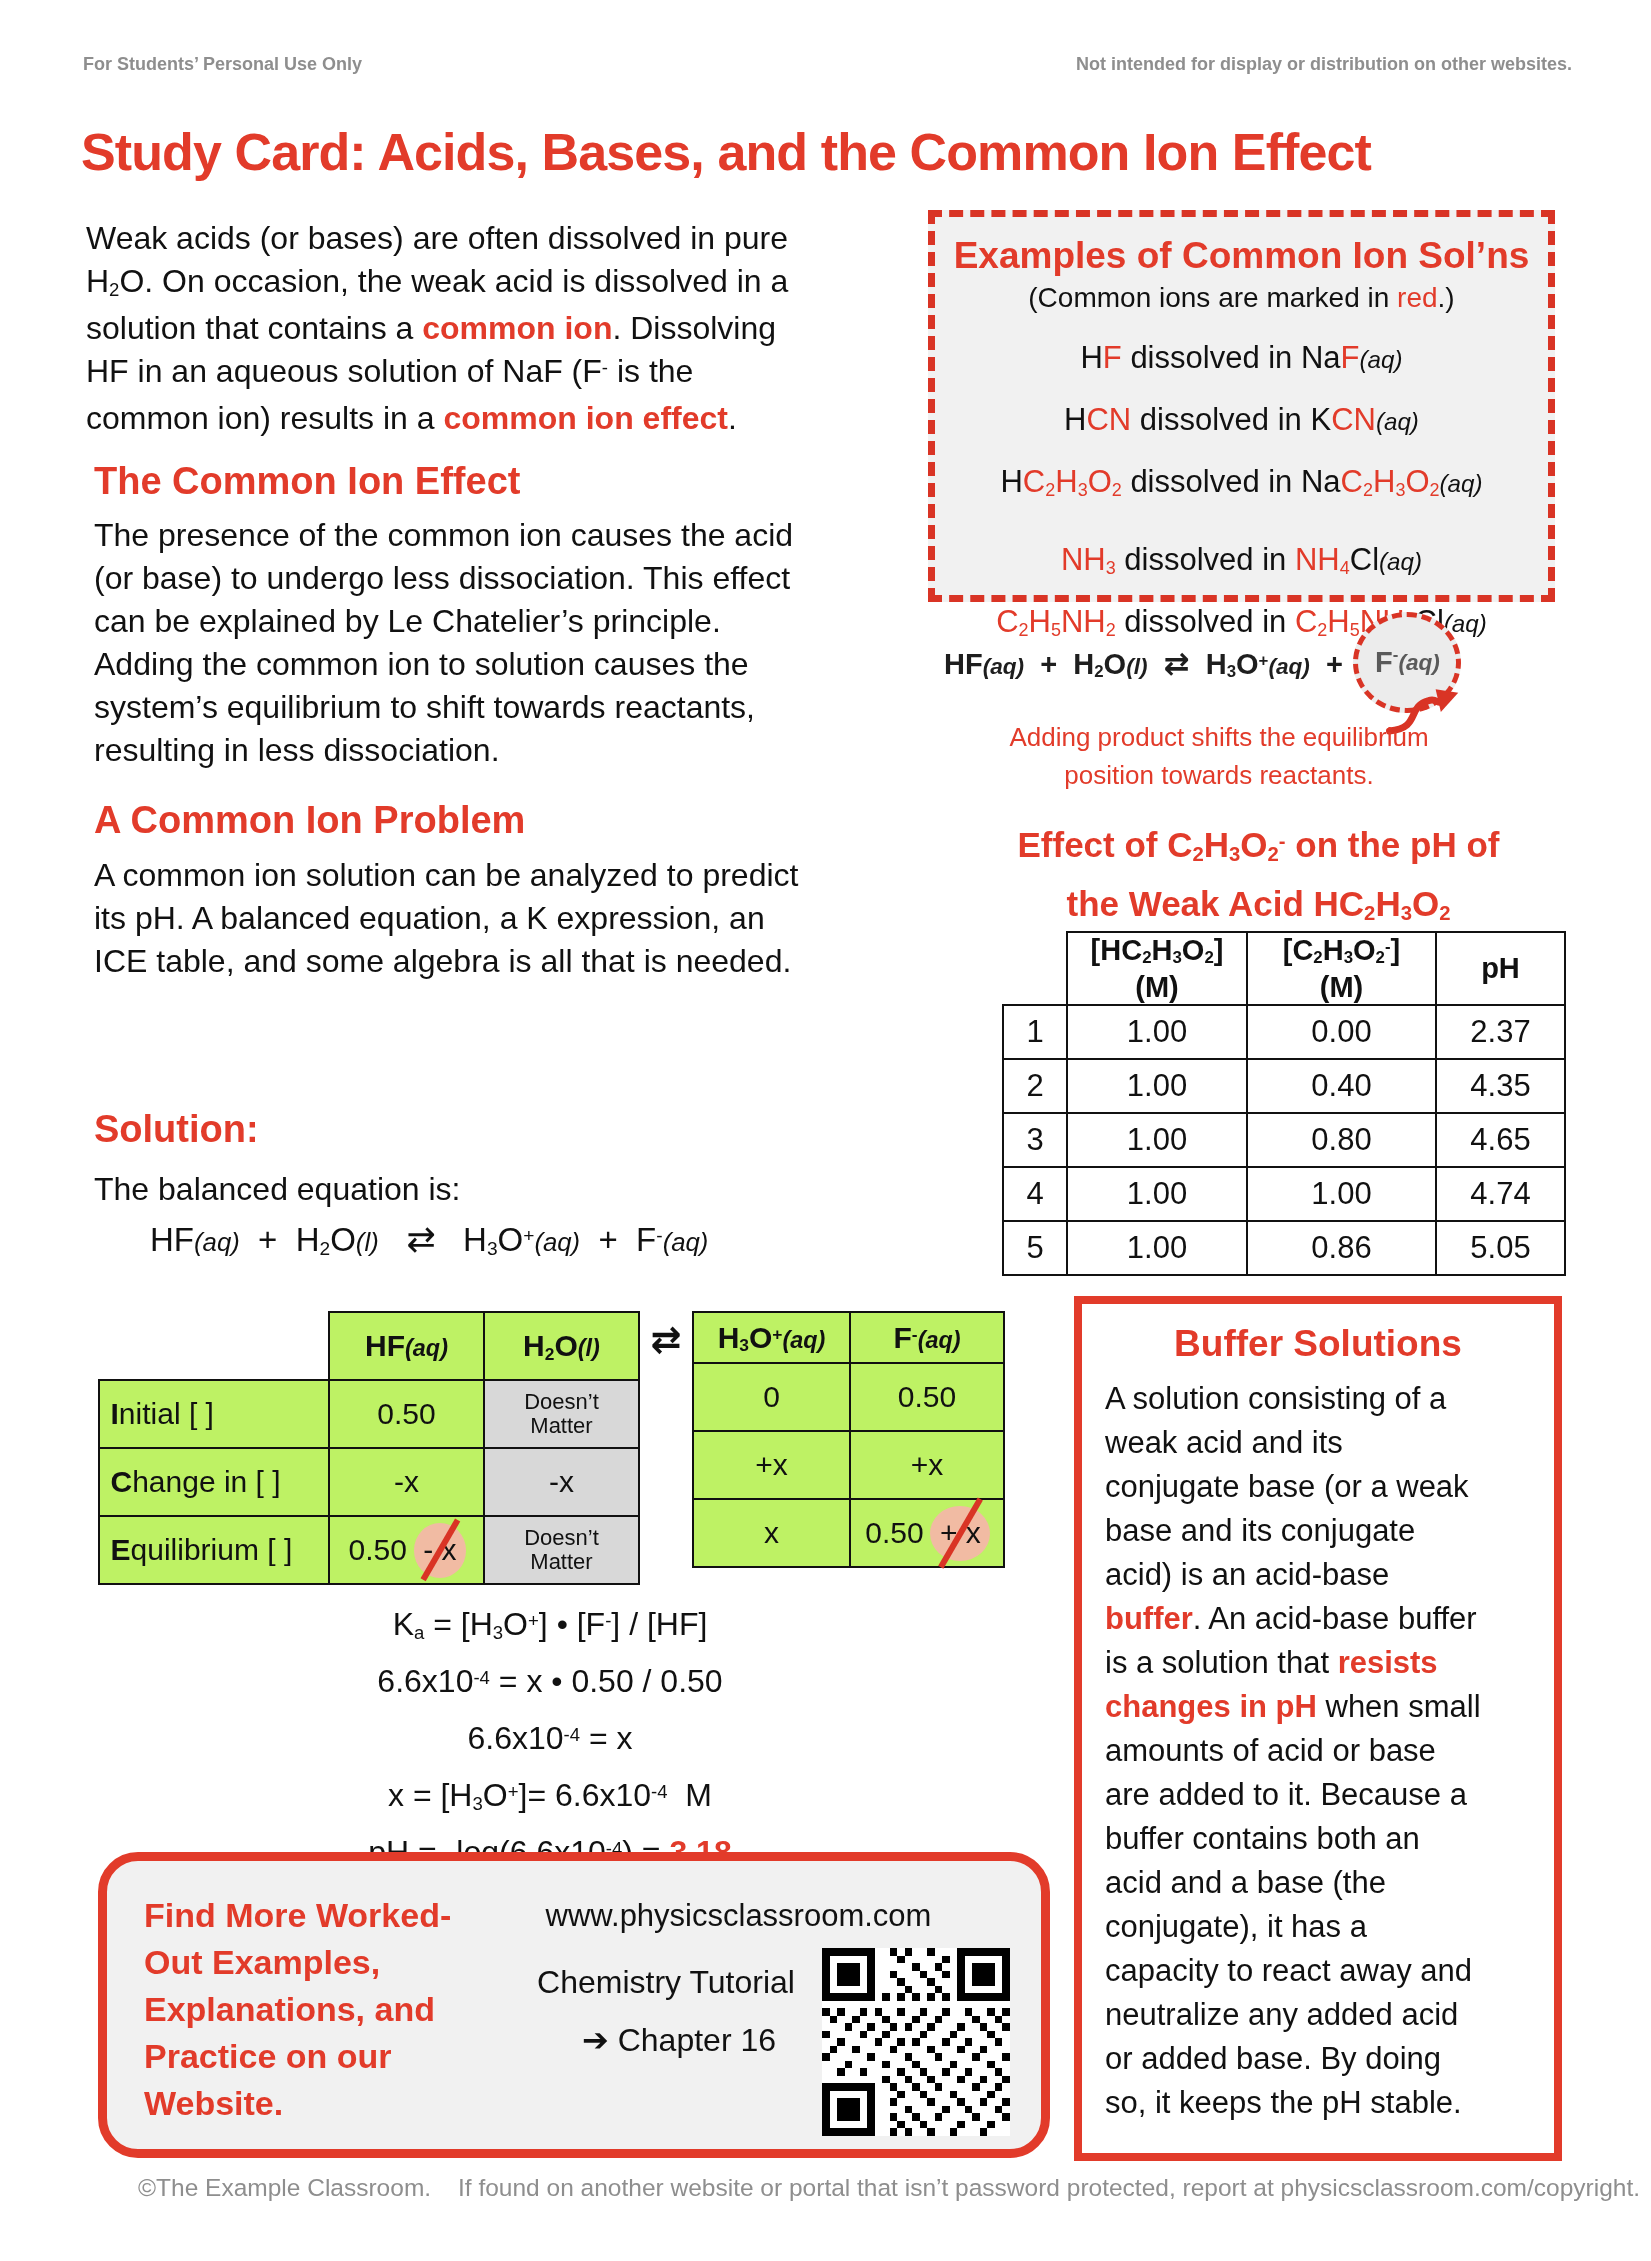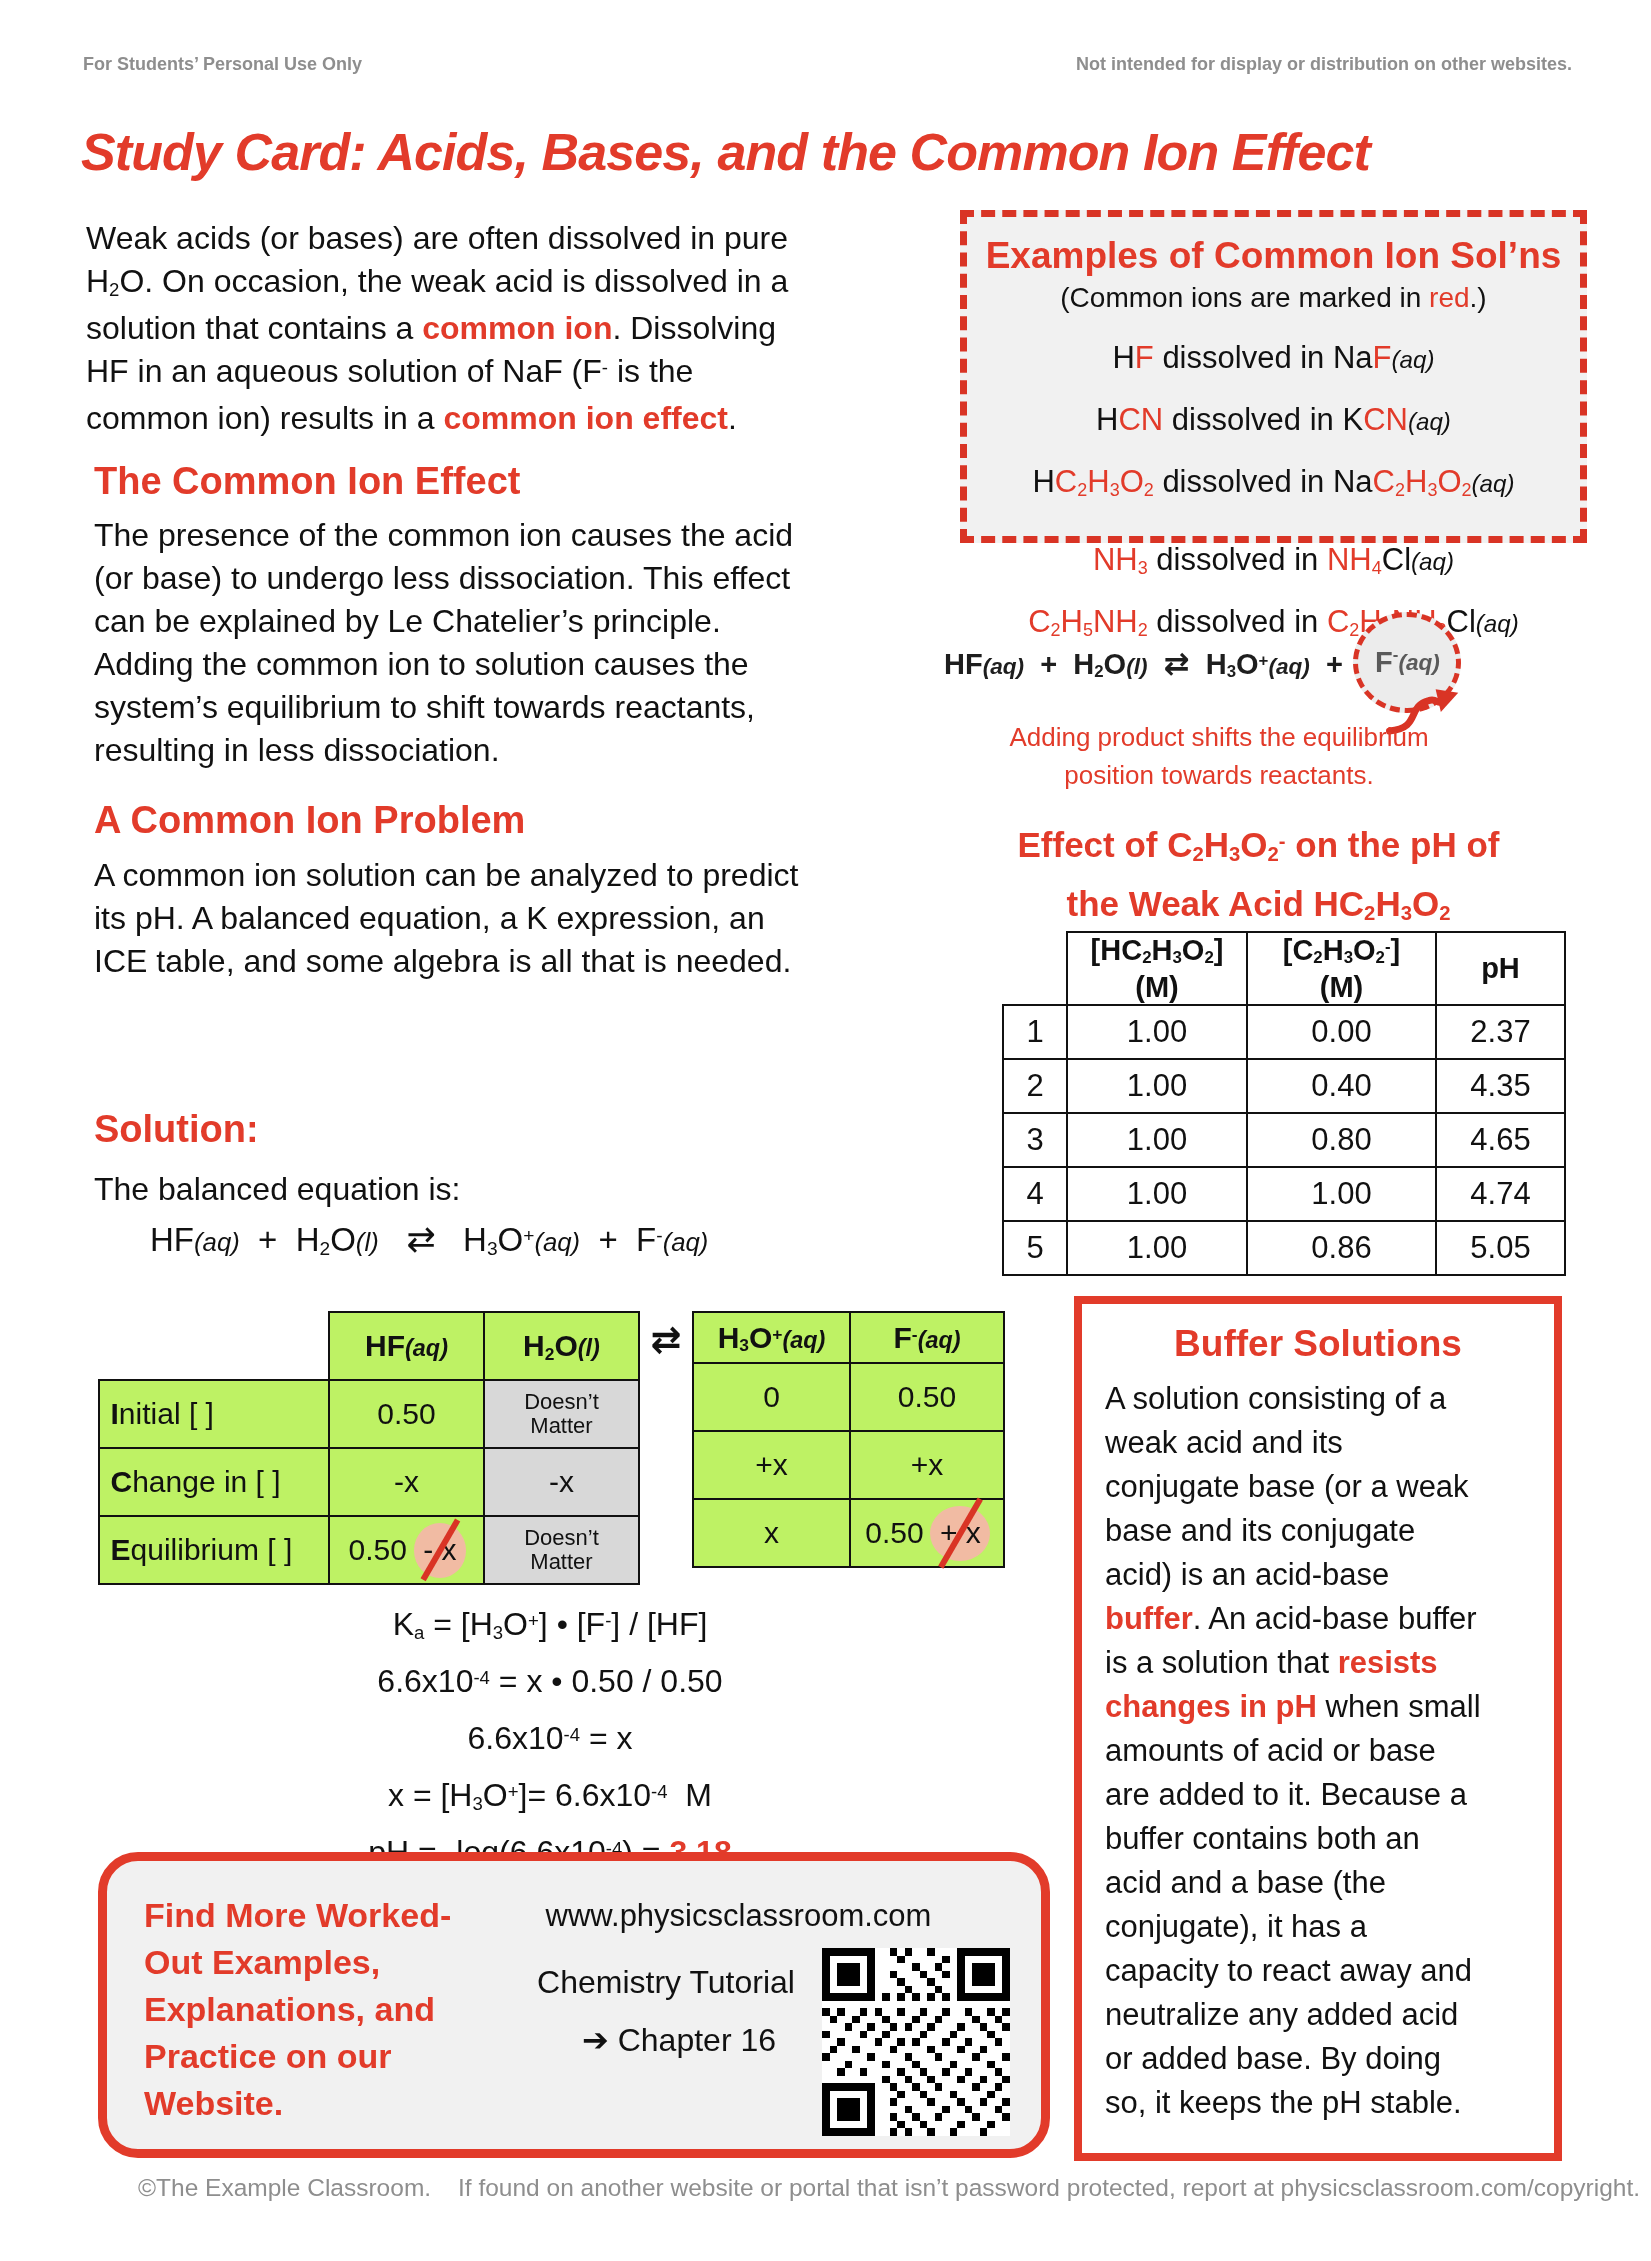--- a/index.html
+++ b/index.html
@@ -19,21 +19,21 @@
   .red{color:var(--red);}
   i{font-style:italic;font-size:.78em;}
   sub{font-size:58%;vertical-align:baseline;position:relative;top:.22em;}
   sup{font-size:58%;vertical-align:baseline;position:relative;top:-.45em;}
   .arr{font-family:"DejaVu Sans",sans-serif;}
 
   .hdr{top:54px;font-size:18px;font-weight:bold;color:var(--gray);}
   #hdr-left{left:83px;}
   #hdr-right{right:79px;}
 
-  #title{left:81px;top:122px;font-size:52px;font-weight:bold;color:var(--red);letter-spacing:-0.9px;font-style:italic;}
+  #title{left:81px;top:122px;font-size:52px;font-weight:bold;color:var(--red);letter-spacing:-0.9px;}
 
   .body-txt{font-size:32px;line-height:43px;color:var(--ink);}
   #intro{left:86px;top:217px;width:839px;}
   .h-red{font-size:38px;font-weight:bold;color:var(--red);}
   #s1-title{left:94px;top:460px;}
   #s1-body{left:94px;top:514px;width:856px;}
   #s2-title{left:94px;top:799px;}
   #s2-body{left:94px;top:854px;width:865px;}
   #example{left:94px;top:999px;width:882px;font-size:32px;line-height:45px;}
   #example .lbl{font-size:38px;font-weight:bold;color:var(--red);margin-right:17.5px;}
@@ -68,21 +68,21 @@
   #wbox .wb-ch{position:absolute;left:371px;top:160px;width:402px;text-align:center;font-size:32px;}
   #wbox .wb-ls{position:absolute;left:406px;top:215px;width:402px;text-align:center;font-size:32px;}
   .bar{font-weight:bold;font-family:"DejaVu Sans",sans-serif;}
   #qr{position:absolute;right:31px;top:87px;width:188px;height:188px;}
 
   .ft{top:2174px;font-size:24.5px;color:var(--gray);}
   #ft-left{left:138px;}
   #ft-right{left:458px;}
 
   
-  #ex-box{left:928px;top:210px;width:627px;height:333px;border:7px dashed var(--red2);background:var(--boxgray);text-align:center;padding-top:17.5px;margin-left:32px;}
+  #ex-box{left:928px;top:210px;width:627px;height:392px;border:7px dashed var(--red2);background:var(--boxgray);text-align:center;padding-top:17.5px;}
   #ex-box .exb-title{font-size:37px;font-weight:bold;color:var(--red);}
   #ex-box .exb-sub{font-size:28px;margin-top:5.2px;color:var(--ink);}
   #ex-box .exl{font-size:31px;margin-top:26px;color:var(--ink);}
   #ex-box .gap{margin-top:42px;}
 
   #shift-eq{left:944px;top:612px;width:647px;display:flex;align-items:center;font-size:29px;font-weight:bold;color:#1e1e1e;}
   #shift-eq .arr{font-size:31px;}
   .circled{display:inline-flex;align-items:center;justify-content:center;width:108px;height:101px;margin-left:10.5px;border:5.2px dashed var(--red2);border-radius:50%;background:#ececec;color:#5a5a5a;flex:0 0 auto;}
   #shift-arrow{left:1385px;top:651px;width:96px;height:87px;}
   #shift-note{left:970px;top:718px;width:498px;text-align:center;font-size:26px;line-height:38px;color:var(--red);}

